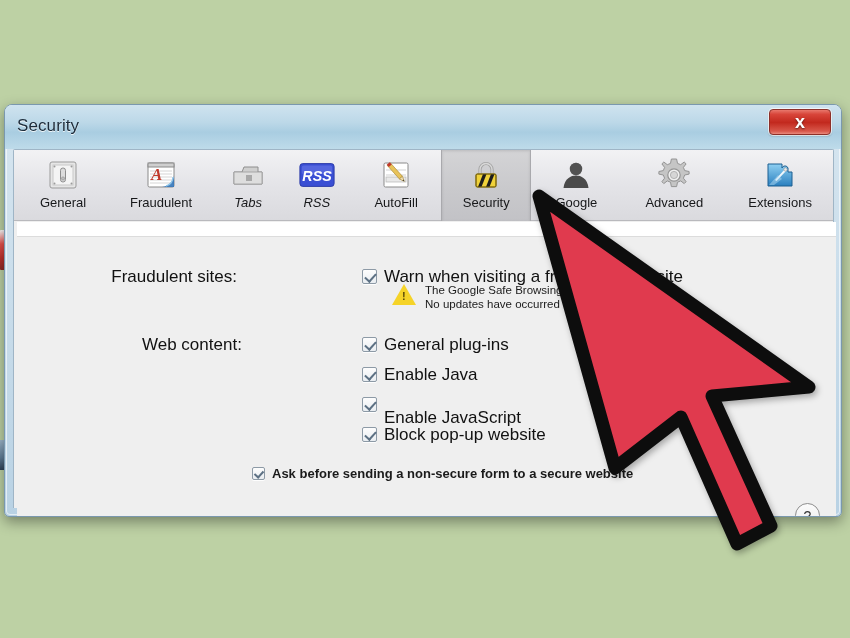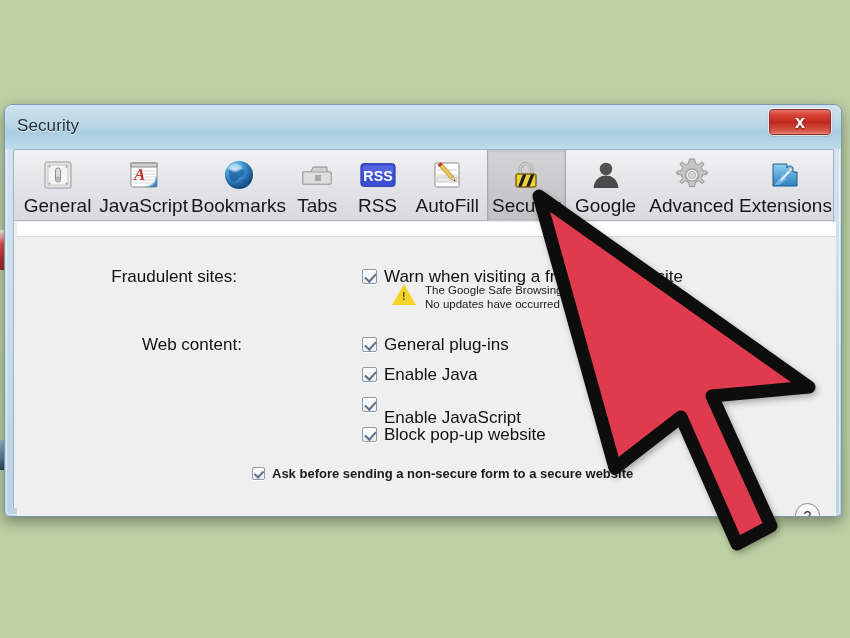--- a/index.html
+++ b/index.html
@@ -112,26 +112,26 @@
     border-left: 1px solid #a9a9ad;
     border-right: 1px solid #a9a9ad;
     box-shadow: 0 1px 3px rgba(0,0,0,0.12) inset;
   }
   .tab .ico {
     width: 38px; height: 38px;
     display: flex; align-items: center; justify-content: center;
     margin-bottom: 1px;
   }
   .tab .lbl {
-    font-size: 19px;
+    font-size: 13px;
     color: #17181a;
     white-space: nowrap;
   }
   .tab.wide { width: 108px; }
-  .tab.narrow { width: 70px; }
+  .tab.narrow { width: 70px; font-style: italic; }
 
   
   .content {
     position: absolute;
     left: 3px; top: 72px;
     width: 100%; height: 322px;
     background: #ffffff;
   }
   .content-body {
     position: absolute;
@@ -266,41 +266,23 @@
                 <line x1="6" y1="16" x2="28" y2="16"></line>
               <line x1="6" y1="19" x2="28" y2="19"></line>
                 <line x1="6" y1="22" x2="28" y2="22"></line>
               <line x1="6" y1="25" x2="28" y2="25"></line>
             </g>
             <text x="7" y="22" font-family="Liberation Serif, serif" font-size="17" font-style="italic" font-weight="bold" fill="#c0392b">A</text>
             <path d="M18 29 A13 13 0 0 0 30 15 L30 29 Z" fill="#2d72b8" opacity="0.88"></path>
             <path d="M22 28 A9 9 0 0 0 29 19" fill="none" stroke="#8fc4e8" stroke-width="1.4"></path>
           </svg>
         </div>
-        <div class="lbl">JavaScript</div>
-      </div>
-
-      <div class="tab wide">
-        <div class="ico">
-          <svg width="36" height="36" viewBox="0 0 36 36">
-            <defs>
-              <radialGradient id="globeg" cx="35%" cy="28%" r="75%">
-                <stop offset="0%" stop-color="#bfe4fb"></stop>
-                <stop offset="45%" stop-color="#3f94d8"></stop>
-                <stop offset="100%" stop-color="#0e3f73"></stop>
-              </radialGradient>
-            </defs>
-            <circle cx="18" cy="18" r="14" fill="url(#globeg)"></circle>
-            <path d="M8 12 q5 3 9 1 q4 -2 7 1 l-2 5 q-4 1 -6 4 q-2 3 -6 1 q-3 -6 -2 -12Z" fill="#1a5c9c" opacity="0.75"></path>
-            <path d="M24 22 q3 2 4 6 q-4 3 -8 2 q1 -5 4 -8Z" fill="#1a5c9c" opacity="0.7"></path>
-            <ellipse cx="14" cy="11" rx="7" ry="4" fill="#ffffff" opacity="0.30"></ellipse>
-          </svg>
-        </div>
-        <div class="lbl">Bookmarks</div>
-      </div>
+        <div class="lbl">Fraudulent</div>
+      </div>
+
 
       <div class="tab narrow">
         <div class="ico">
           <svg width="36" height="30" viewBox="0 0 36 30">
             <path d="M4 24 L4 12 L12 12 L14 7 L28 7 L28 12 L32 12 L32 24 Z" fill="#cfcfcf" stroke="#8e8e8e" stroke-width="1"></path>
             <path d="M4 12 L32 12 L32 24 L4 24 Z" fill="#dedede" stroke="#9a9a9a" stroke-width="0.8"></path>
             <rect x="16" y="15" width="6" height="6" fill="#a8a8a8"></rect>
           </svg>
         </div>
         <div class="lbl">Tabs</div>

